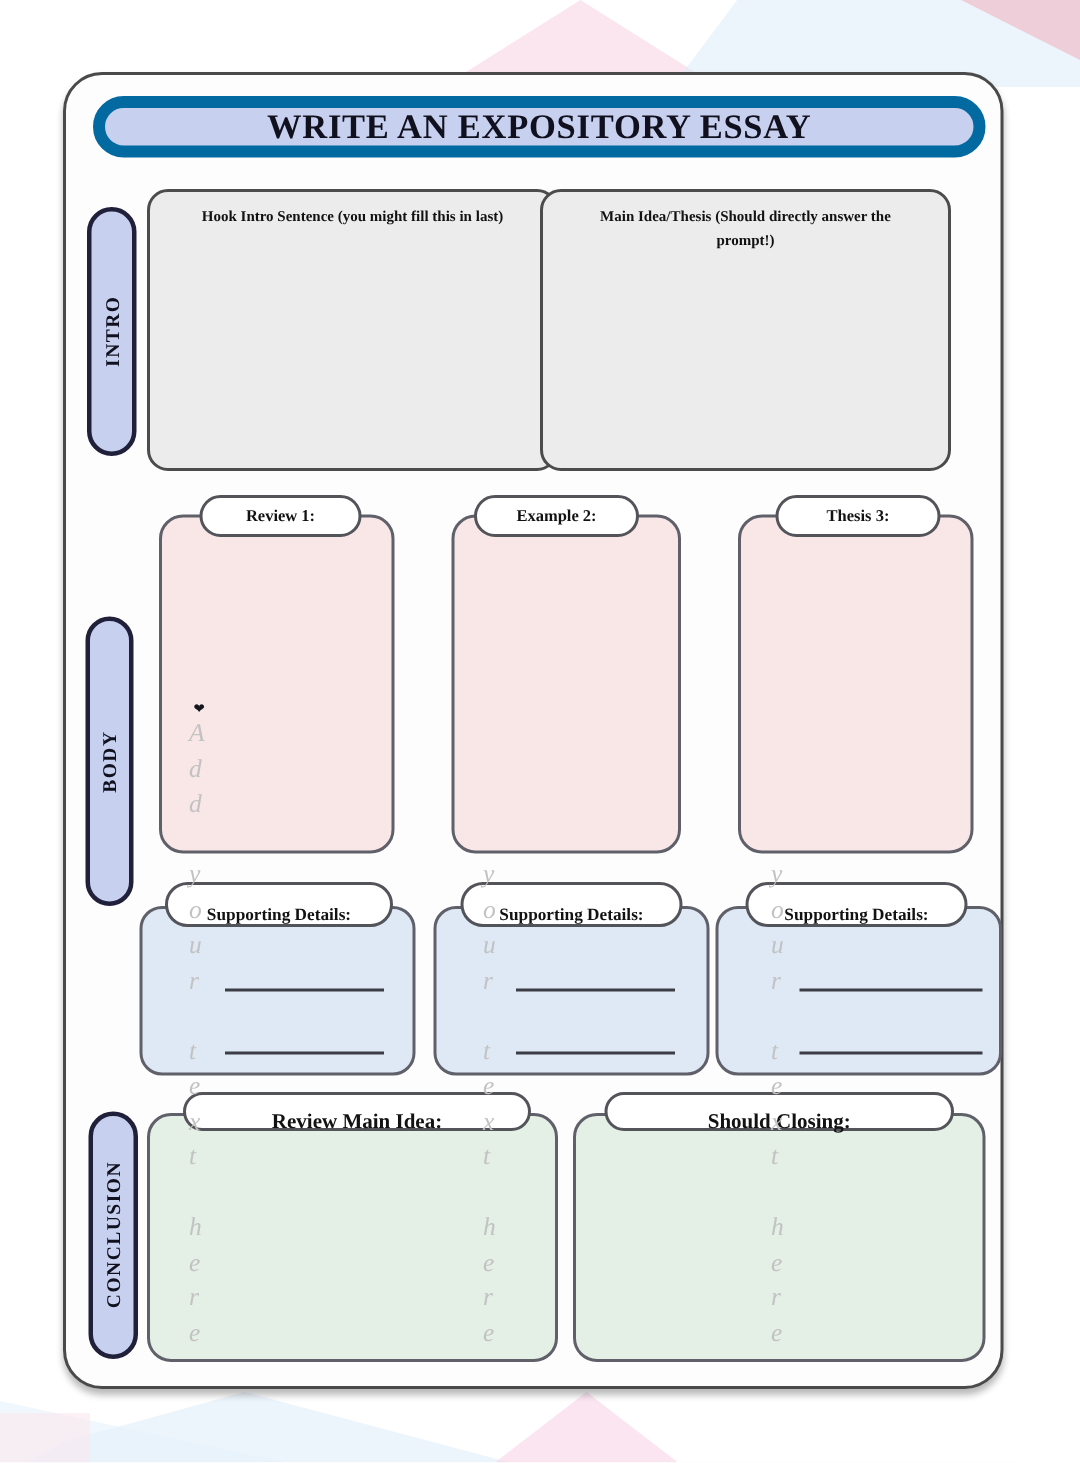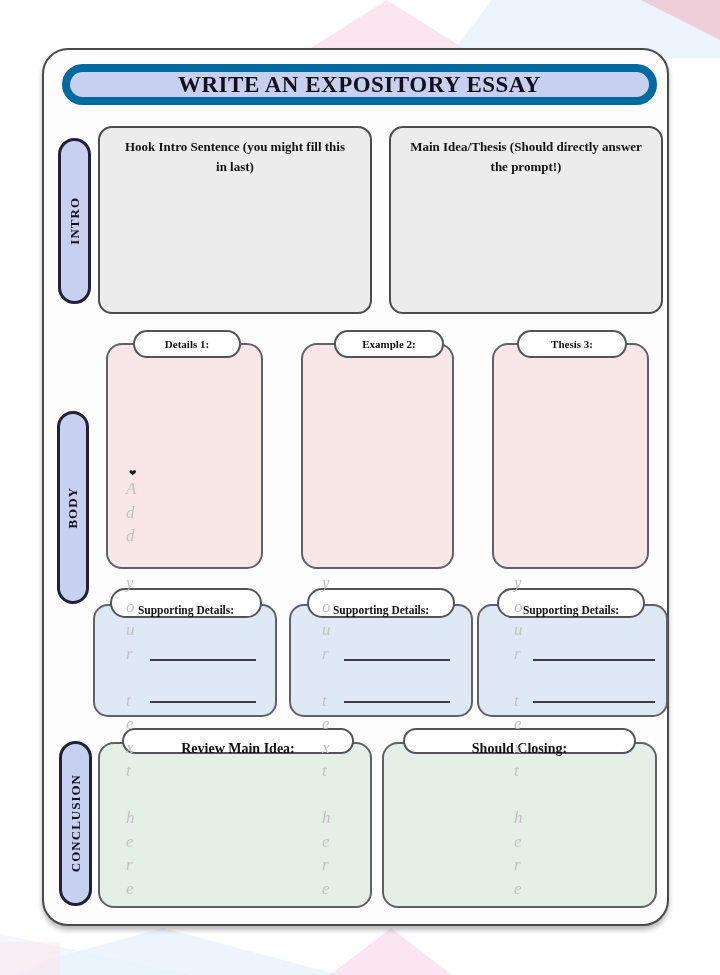--- a/index.html
+++ b/index.html
@@ -39,36 +39,36 @@
         display:flex;align-items:center;justify-content:center;}
   .v-pill span{writing-mode:vertical-rl;transform:rotate(180deg);
         font-weight:bold;font-size:13px;letter-spacing:1px;color:#10101e;white-space:nowrap;}
   .p-intro{left:58px;top:138px;width:33px;height:166px;}
   .p-body{left:57px;top:411px;width:32px;height:193px;}
   .p-conclusion{left:59px;top:741px;width:33px;height:165px;}
 
   
   .gray-box{background:#ececec;border:2px solid #4c4c4c;border-radius:14px;
         padding:9px 18px 0 18px;text-align:center;}
-  .gray-box .hd{font-weight:bold;font-size:13px;line-height:1.55;color:#121212;}
+  .gray-box .hd{font-weight:bold;font-size:10px;line-height:1.55;color:#121212;}
   .b-hook{left:98px;top:126px;width:274px;height:188px;}
-  .b-thesis{left:389px;top:126px;width:274px;height:188px;}
+  .b-thesis{left:360px;top:126px;width:274px;height:188px;}
 
   
   .pink-box{background:#f9e7e7;border:2px solid #60606a;border-radius:16px;}
   .b-ex1{left:106px;top:343px;width:157px;height:226px;}
   .b-ex2{left:301px;top:343px;width:153px;height:226px;}
   .b-ex3{left:492px;top:343px;width:157px;height:226px;}
   .label-pill{background:#ffffff;border:2px solid #53535a;border-radius:15px;
         display:flex;align-items:center;justify-content:center;z-index:3;}
   .label-pill span{font-weight:bold;color:#121212;}
   .lp-ex{height:28px;}
   .lp-ex span{font-size:11px;}
   .lp-ex1{left:133px;top:330px;width:108px;}
-  .lp-ex2{left:334px;top:330px;width:110px;}
+  .lp-ex2{left:316px;top:330px;width:110px;}
   .lp-ex3{left:517px;top:330px;width:110px;}
 
   
   .blue-box{background:#dfe9f6;border:2px solid #60606a;border-radius:15px;}
   .b-sd1{left:93px;top:604px;width:184px;height:113px;}
   .b-sd2{left:289px;top:604px;width:184px;height:113px;}
   .b-sd3{left:477px;top:604px;width:191px;height:113px;}
   .lp-sd{height:30px;align-items:flex-end;}
   .lp-sd span{font-size:11.5px;}
   .lp-sd1{left:110px;top:588px;width:152px;}
@@ -126,21 +126,21 @@
   <div class="hd">Hook Intro Sentence (you might fill this in last)</div>
 </div>
 <div class="abs gray-box b-thesis">
   <div class="hd">Main Idea/Thesis (Should directly answer the prompt!)</div>
 </div>
 
 <div class="abs pink-box b-ex1"></div>
 <div class="abs pink-box b-ex2"></div>
 <div class="abs pink-box b-ex3"></div>
 <div class="abs label-pill lp-ex lp-ex1">
-  <span>Details 1:</span>
+  <span>Review 1:</span>
 </div>
 <div class="abs label-pill lp-ex lp-ex2">
   <span>Example 2:</span>
 </div>
 <div class="abs label-pill lp-ex lp-ex3">
   <span>Thesis 3:</span>
 </div>
 
 <div class="abs blue-box b-sd1"></div>
 <div class="abs blue-box b-sd2"></div>

